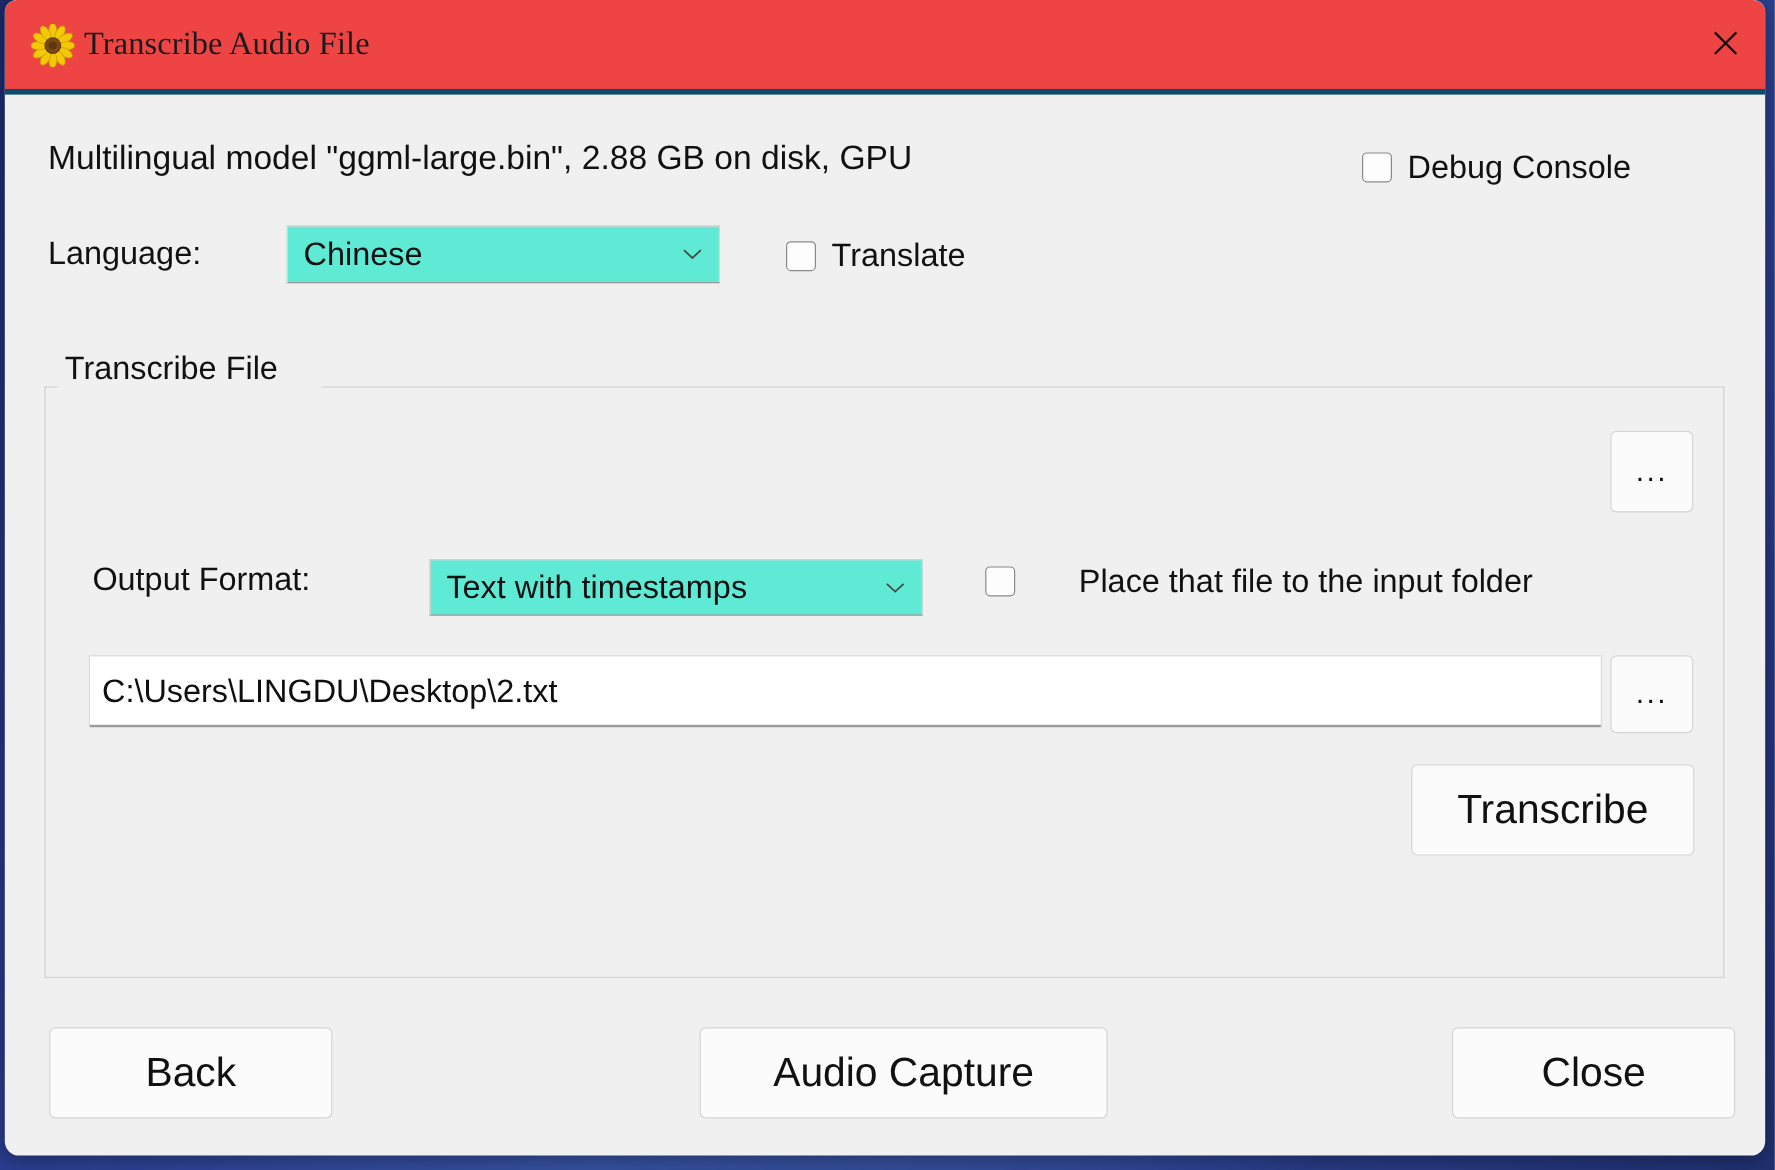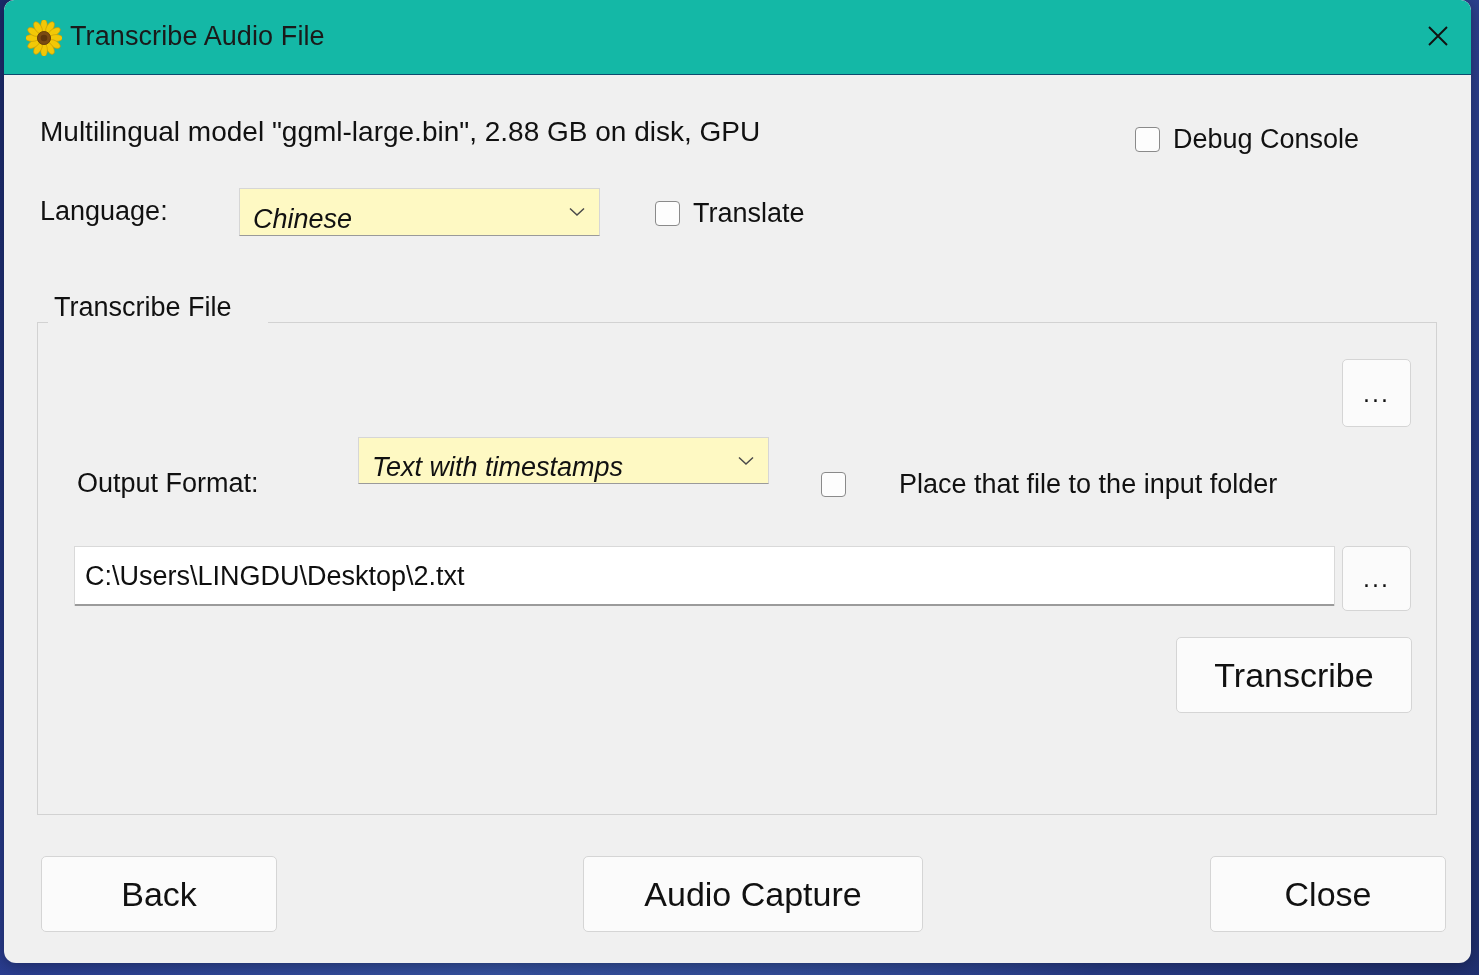--- a/index.html
+++ b/index.html
@@ -40,23 +40,24 @@
     box-shadow: 0 2px 16px rgba(0,0,0,0.35);
     overflow: hidden;
   }
 
   
   #titlebar {
     position: absolute;
     left: 0; top: 0;
     width: 100%;
     height: 74px;
-    background: #14b8a6;
-    border-bottom: 1px solid #0c4a6e;
+    background: #ef4444;
+    border-bottom: 5px solid #0c4a6e;
     border-radius: 10px 10px 0 0;
+    font-family: Liberation Serif, serif;
   }
   #app-icon {
     position: absolute;
     left: 22px;
     top: 20px;
     width: 36px;
     height: 36px;
   }
   #title-text {
     position: absolute;
@@ -121,28 +122,27 @@
 
   
   #language-label {
     position: absolute;
     left: 36px;
     top: 196px;
     font-size: 27px;
   }
   .combo {
     position: absolute;
-    background: #fef9c3;
+    background: #5eead4;
     border: 1px solid #d6d6d6;
     border-bottom-color: #9a9a9a;
     box-sizing: border-box;
     display: flex;
-    align-items: flex-end;
+    align-items: center;
     cursor: default;
-    font-style: italic;
   }
   .combo-value {
     font-size: 27px;
     color: #111;
     margin-left: 13px;
     white-space: nowrap;
     overflow: hidden;
   }
   .combo-arrow {
     position: absolute;
@@ -244,21 +244,21 @@
   #browse-input-button  { left: 1338px; top: 359px; width: 69px; height: 68px; font-size: 25px; letter-spacing: 2px; }
   #browse-output-button { left: 1338px; top: 546px; width: 69px; height: 65px; font-size: 25px; letter-spacing: 2px; }
   #transcribe-button    { left: 1172px; top: 637px; width: 236px; height: 76px; }
 
   #output-format-label {
     position: absolute;
     left: 73px;
     top: 468px;
     font-size: 27px;
   }
-  #output-format-combo { left: 354px; top: 437px; width: 411px; height: 47px; }
+  #output-format-combo { left: 354px; top: 466px; width: 411px; height: 47px; }
 
   #back-button          { left: 37px;   top: 856px; width: 236px; height: 76px; }
   #audio-capture-button { left: 579px;  top: 856px; width: 340px; height: 76px; }
   #close-bottom-button  { left: 1206px; top: 856px; width: 236px; height: 76px; text-align: center; }
 </style>
 </head>
 <body>
 
 <div id="desktop">
   <div id="desktop-glow"></div>

